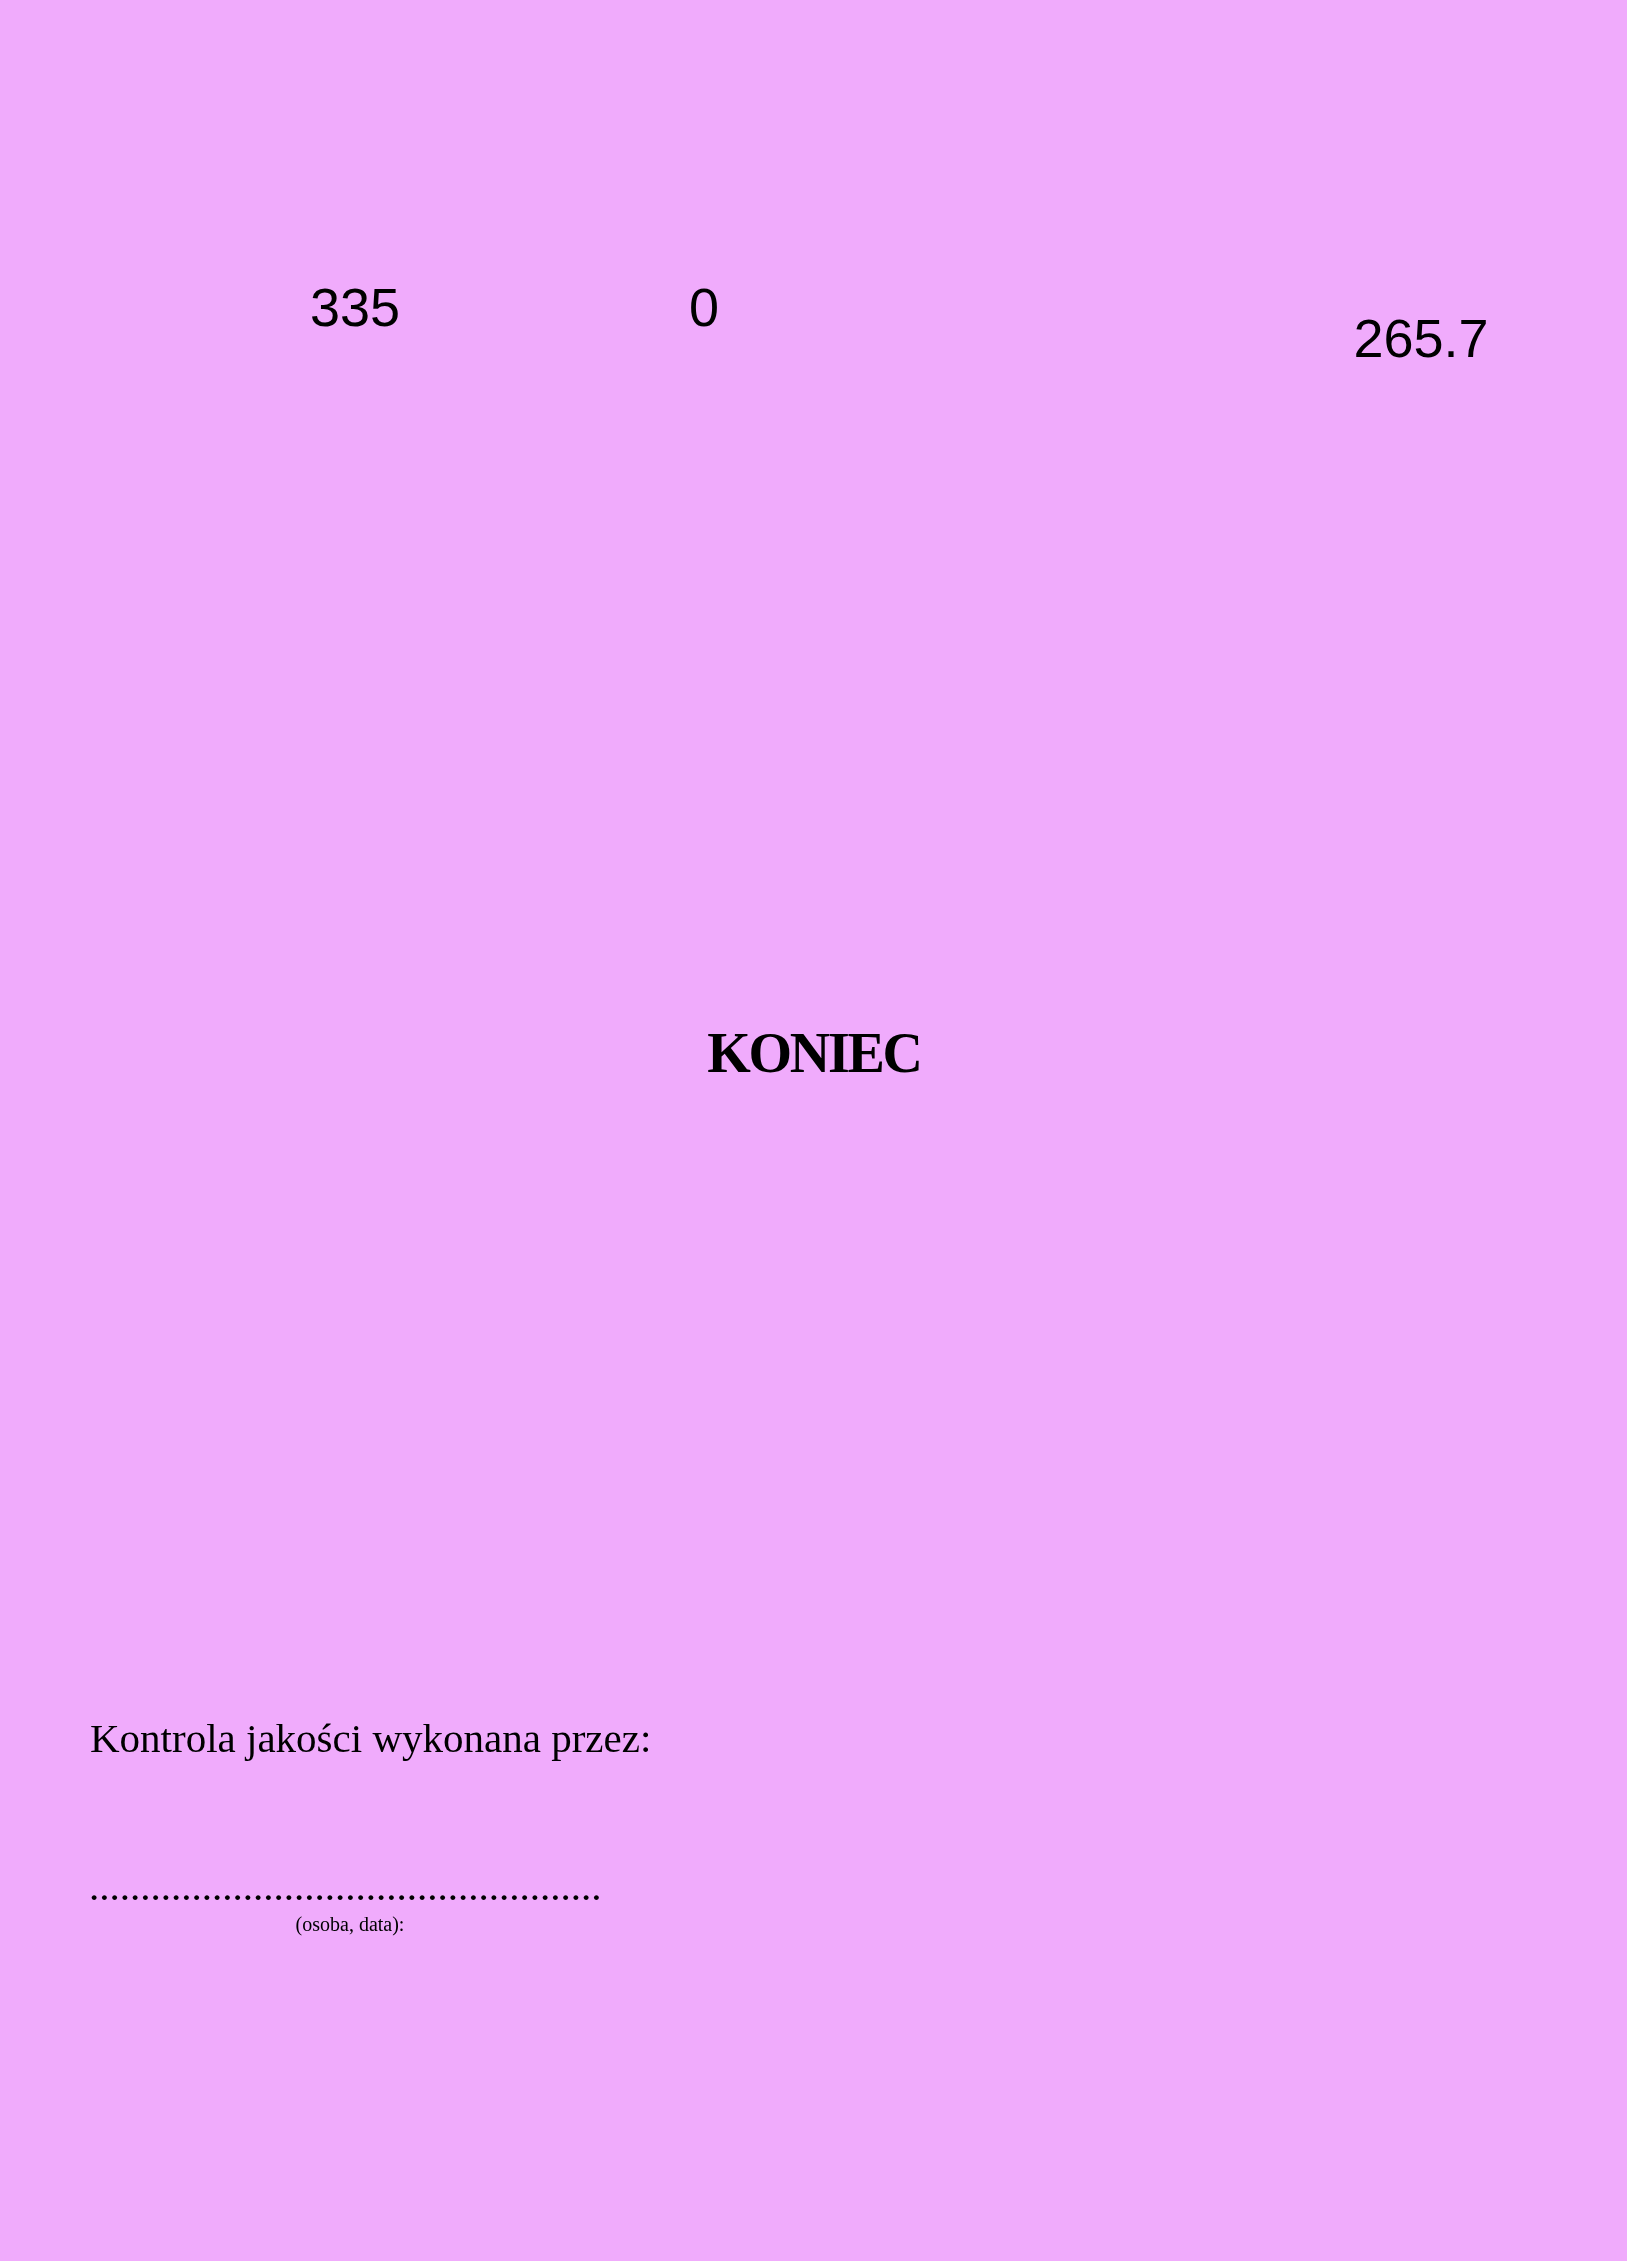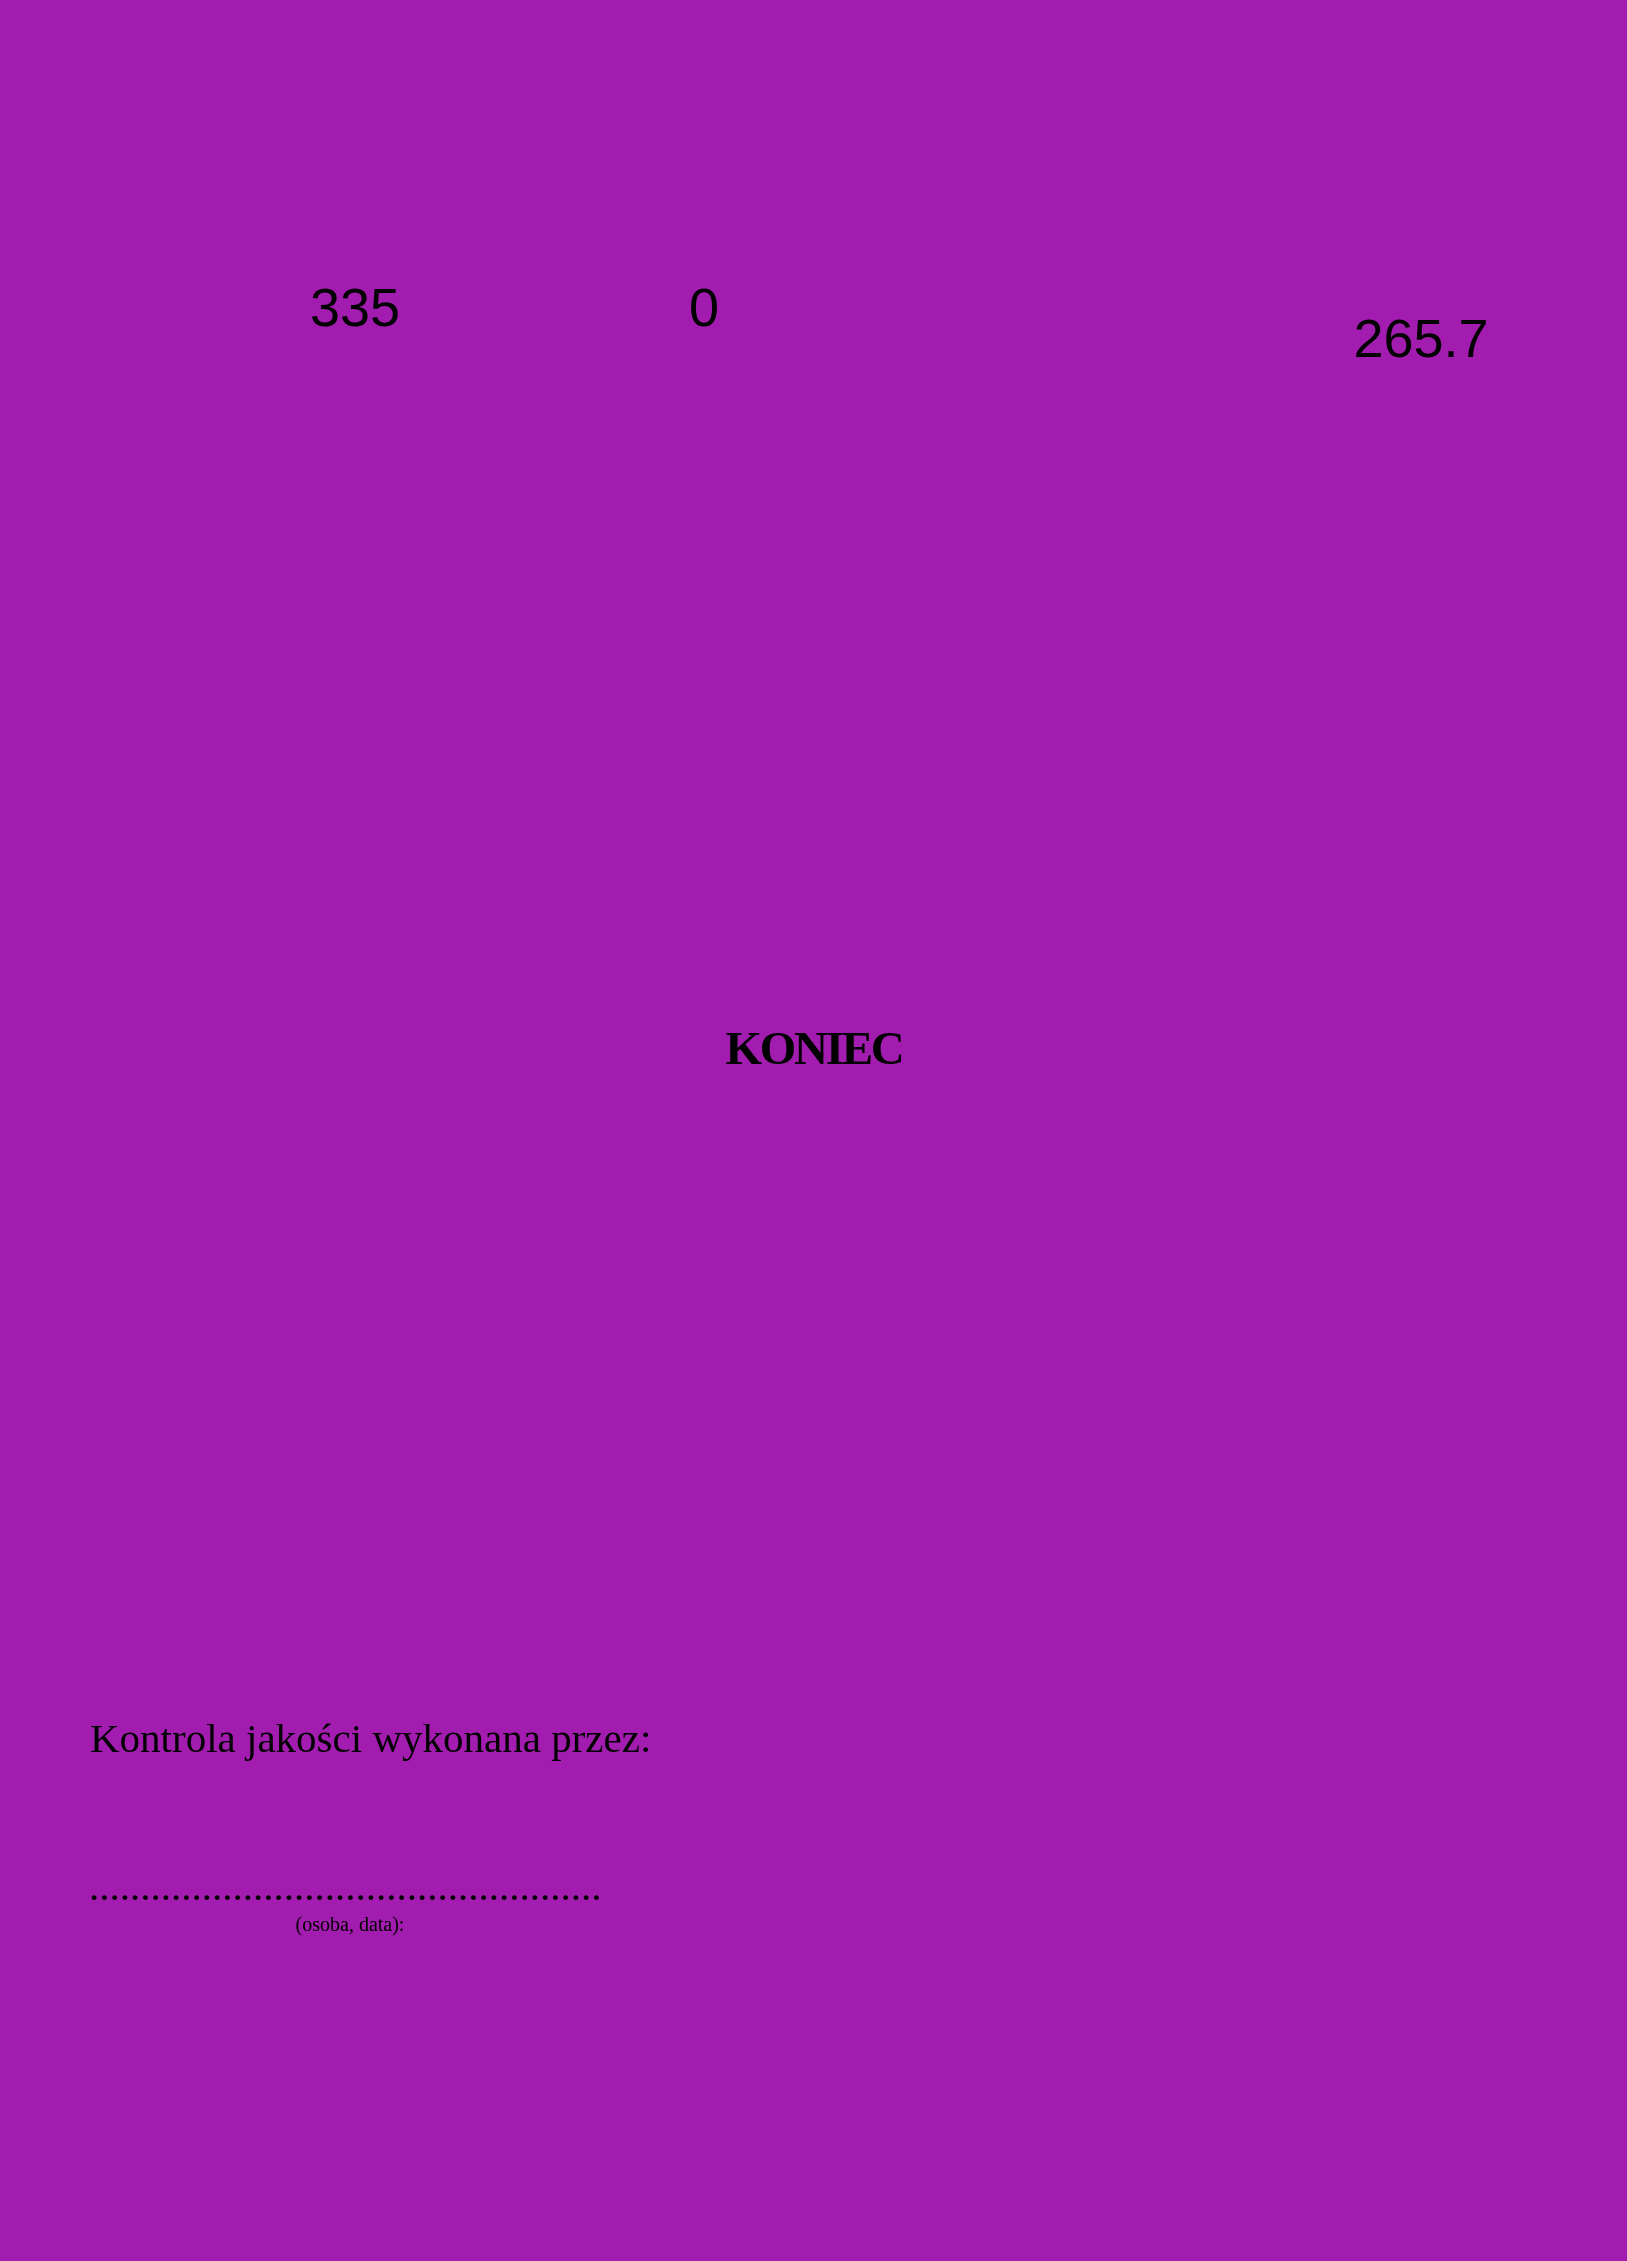--- a/index.html
+++ b/index.html
@@ -5,21 +5,21 @@
   html, body {
     margin: 0;
     padding: 0;
     background: #888;
   }
   .page {
     position: relative;
     width: 1628px;
     height: 2261px;
     margin: 0 auto;
-    background: #a21caf;
+    background: #f0abfc;
     color: #000000;
     overflow: hidden;
   }
   
   .field-value {
     position: absolute;
     top: 280px;
     transform: translateX(-50%);
     font-family: "Liberation Sans", sans-serif;
     font-size: 54px;
@@ -44,21 +44,21 @@
 
   
   .doc-title {
     position: absolute;
     left: 0;
     right: 0;
     top: 1025px;
     text-align: center;
     font-family: "Liberation Serif", serif;
     font-weight: bold;
-    font-size: 47px;
+    font-size: 56px;
     letter-spacing: -2.3px;
     line-height: 1;
     white-space: pre;
   }
 
   .footer-label {
     position: absolute;
     left: 90px;
     top: 1718px;
     font-family: "Liberation Serif", serif;

